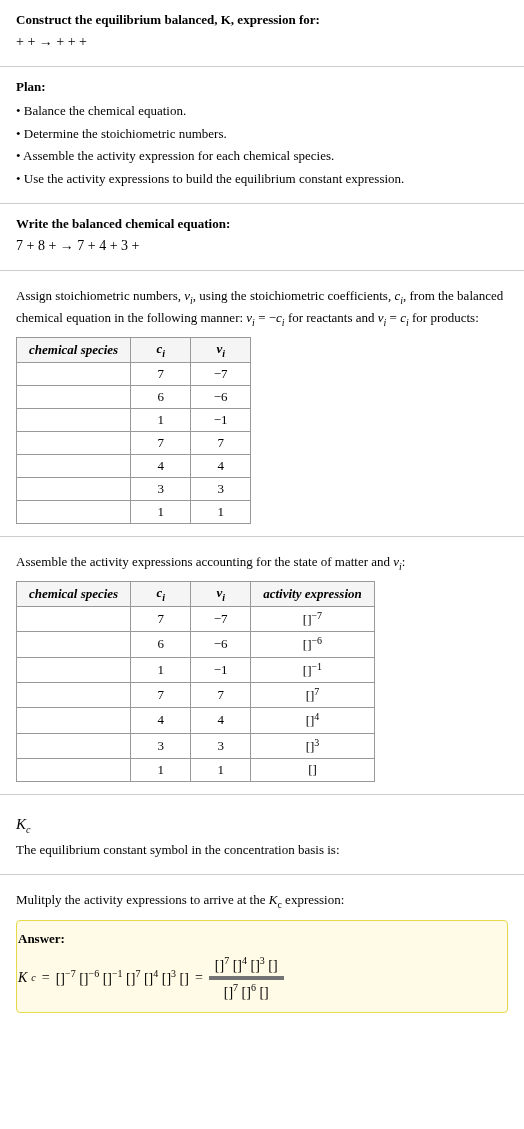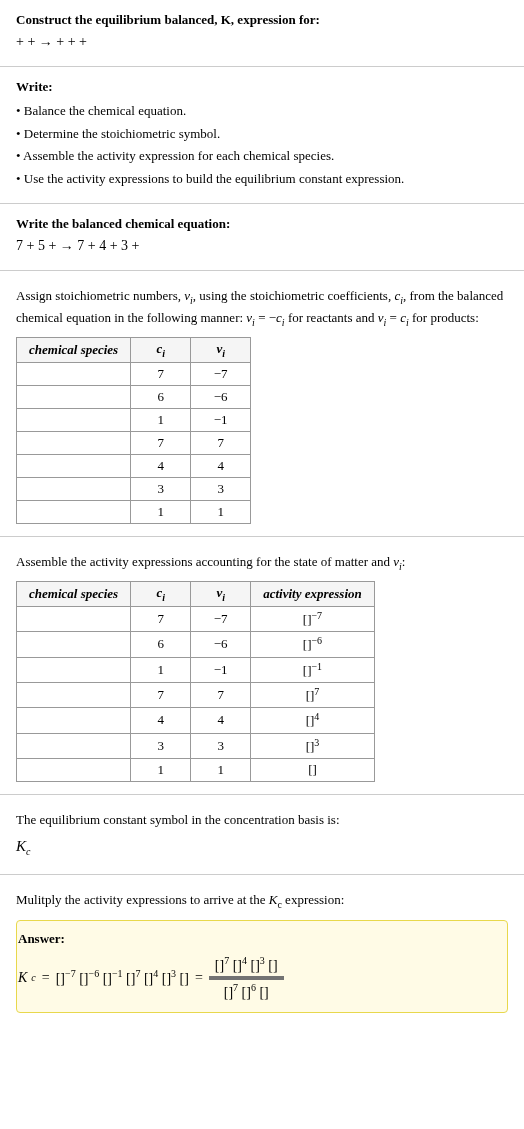--- a/index.html
+++ b/index.html
@@ -62,30 +62,30 @@
   </style>
 </head>
 <body>
 
 <div class="section">
   <div class="section-title">Construct the equilibrium balanced, K, expression for:</div>
   <div class="reaction-line">+ +  →  + + +</div>
 </div>
 
 <div class="section">
-  <div class="section-title">Write:</div>
+  <div class="section-title">Plan:</div>
   <p>• Balance the chemical equation.</p>
-  <p>• Determine the stoichiometric symbol.</p>
+  <p>• Determine the stoichiometric numbers.</p>
   <p>• Assemble the activity expression for each chemical species.</p>
   <p>• Use the activity expressions to build the equilibrium constant expression.</p>
 </div>
 
 <div class="section">
   <div class="section-title">Write the balanced chemical equation:</div>
-  <div class="reaction-line">7 + 5 +   →  7 + 4 + 3 +</div>
+  <div class="reaction-line">7 + 8 +   →  7 + 4 + 3 +</div>
 </div>
 
 <div class="section">
   <p>Assign stoichiometric numbers, <span class="italic">ν<sub>i</sub></span>, using the stoichiometric coefficients, <span class="italic">c<sub>i</sub></span>, from the balanced chemical equation in the following manner: <span class="italic">ν<sub>i</sub></span> = −<span class="italic">c<sub>i</sub></span> for reactants and <span class="italic">ν<sub>i</sub></span> = <span class="italic">c<sub>i</sub></span> for products:</p>
   <table>
     <thead>
       <tr>
         <th>chemical species</th>
         <th><span class="italic">c<sub>i</sub></span></th>
         <th><span class="italic">ν<sub>i</sub></span></th>
@@ -183,22 +183,22 @@
         <td></td>
         <td>1</td>
         <td>1</td>
         <td>[]</td>
       </tr>
     </tbody>
   </table>
 </div>
 
 <div class="section">
+  <p style="font-style:italic; font-size:15px; margin-top:6px;"><span class="italic">K</span><sub>c</sub></p>
   <p>The equilibrium constant symbol in the concentration basis is:</p>
-  <p style="font-style:italic; font-size:15px; margin-top:6px;"><span class="italic">K</span><sub>c</sub></p>
 </div>
 
 <div class="section" style="border-bottom: none;">
   <p>Mulitply the activity expressions to arrive at the <span class="italic">K</span><sub>c</sub> expression:</p>
   <div class="answer-box">
     <div class="answer-label">Answer:</div>
     <div style="font-family:'Times New Roman',serif; font-size:14px; margin-top:4px; display:flex; align-items:center; flex-wrap:wrap; gap:4px;">
       <span style="font-style:italic;">K</span>
         <sub style="font-style:italic;">c</sub>
       <span style="margin: 0 2px;">=</span>

